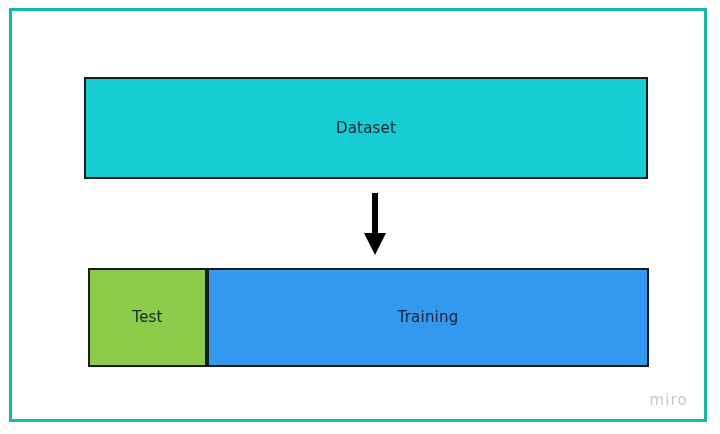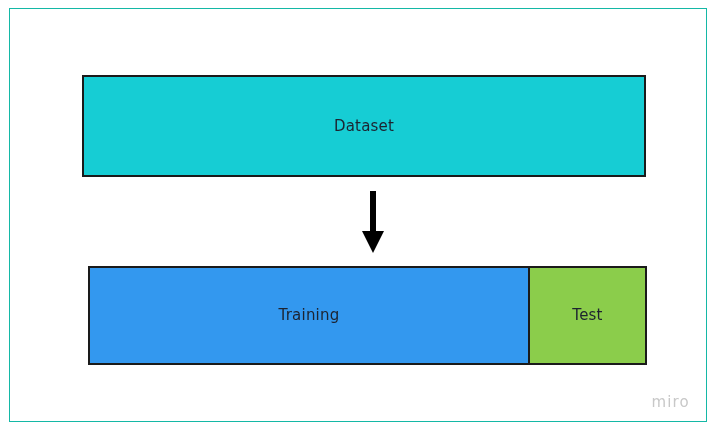--- a/index.html
+++ b/index.html
@@ -21,21 +21,21 @@
     background: #ffffff;
   }
 
   
   .frame {
     position: absolute;
     left: 9px;
     top: 8px;
     width: 698px;
     height: 414px;
-    border: 1px solid #14b8a6;
+    border: 3px solid #14b8a6;
     box-sizing: border-box;
     background: #ffffff;
     text-align: right;
   }
 
   
   .block {
     position: absolute;
     box-sizing: border-box;
     border: 2px solid #1a1a1a;
@@ -114,24 +114,24 @@
       <span class="block-label">Dataset</span>
     </div>
 
     <div id="flow-arrow">
       <svg width="30" height="64" viewBox="0 0 30 64" aria-hidden="true">
         <polygon points="12,0 18,0 18,40 26,40 15,62 4,40 12,40" fill="#000000"></polygon>
       </svg>
     </div>
 
     <div id="split-row">
+      <div class="block" id="test-block" style="background:#8BCD4B;">
+        <span class="block-label">Test</span>
+      </div>
       <div class="block" id="training-block" style="background:#3398EF;">
         <span class="block-label">Training</span>
-      </div>
-      <div class="block" id="test-block" style="background:#8BCD4B;">
-        <span class="block-label">Test</span>
       </div>
     </div>
 
     <div id="miro-watermark">miro</div>
 
   </div>
 </div>
 
 </body></html>

